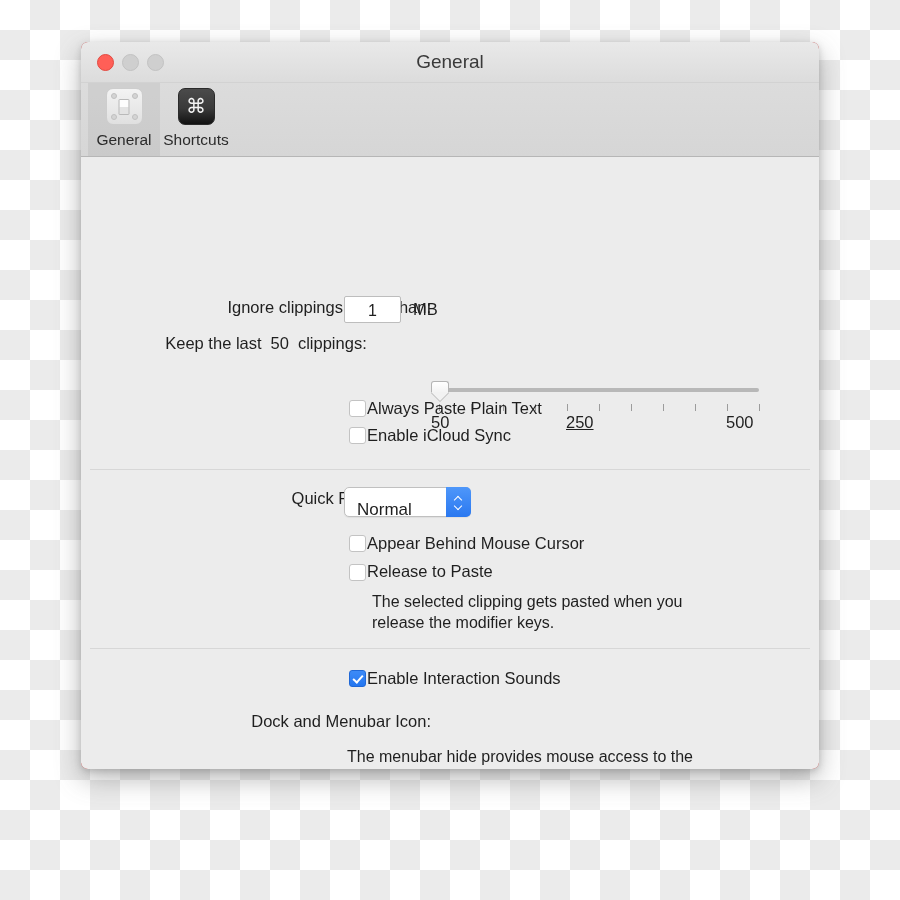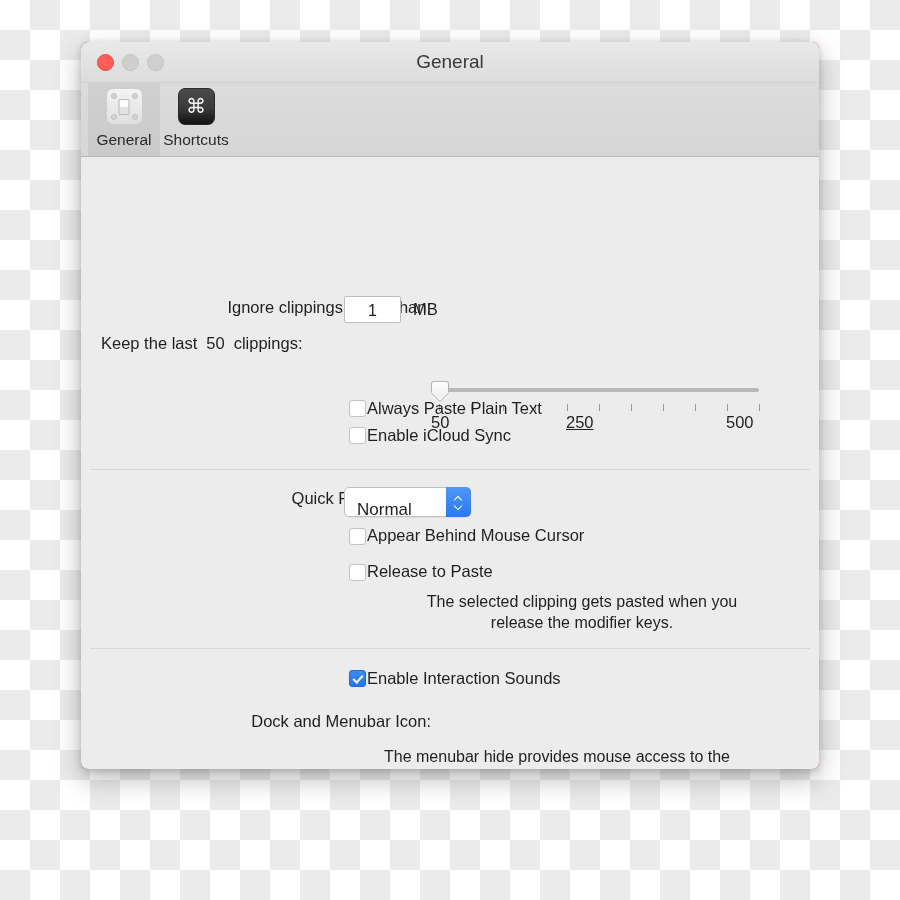--- a/index.html
+++ b/index.html
@@ -376,21 +376,20 @@
   }
   .chev.up::before    { transform: rotate(-45deg); }
   .chev.down::before  { transform: rotate(135deg); top: -1px; }
 
   
   .helper {
     position: absolute;
     font-size: 16px;
     color: #1f1f1f;
     line-height: 21px;
-    text-align: center;
   }
 
   
   .sep {
     position: absolute;
     left: 9px;
     width: 720px;
     height: 1px;
     background: #d7d7d7;
   }
@@ -439,21 +438,21 @@
   <div class="content">
 
     <div class="row" style="left:20px; top:141px; width:330px; justify-content:flex-end;">
       <div class="field-label">Ignore clippings larger than:</div>
     </div>
     <div class="row" style="left:263px; top:139px;">
       <div class="textfield">1</div>
       <div class="unit-label">MB</div>
     </div>
 
-    <div class="row" style="left:20px; top:177px; width:330px; justify-content:flex-start; gap:9px;">
+    <div class="row" style="left:20px; top:177px; width:330px; justify-content:center; gap:9px;">
       <div class="field-label">Keep the last</div>
       <div class="field-label">50</div>
       <div class="field-label">clippings:</div>
     </div>
 
     <div class="slider-wrap">
       <div class="slider-track"></div>
       <div class="slider-thumb">
         <div class="body"></div>
         <div class="tip"></div>
@@ -494,21 +493,21 @@
       <div class="field-label">Quick Paste Menu:</div>
     </div>
     <div class="popup" style="position:absolute; left:263px; top:330px; width:127px;">
       <div class="value">Normal</div>
       <div class="stepper">
         <div class="chev up"></div>
         <div class="chev down"></div>
       </div>
     </div>
 
-    <div class="checkrow" style="left:268px; top:369px;align-items:flex-end;">
+    <div class="checkrow" style="left:268px; top:377px;">
       <div class="checkbox"></div>
       <div class="check-label">Appear Behind Mouse Cursor</div>
     </div>
 
     <div class="checkrow" style="left:268px; top:405px;align-items:flex-end;">
       <div class="checkbox"></div>
       <div class="check-label">Release to Paste</div>
     </div>
 
     <div class="helper" style="left:291px; top:434px; width:420px;">

